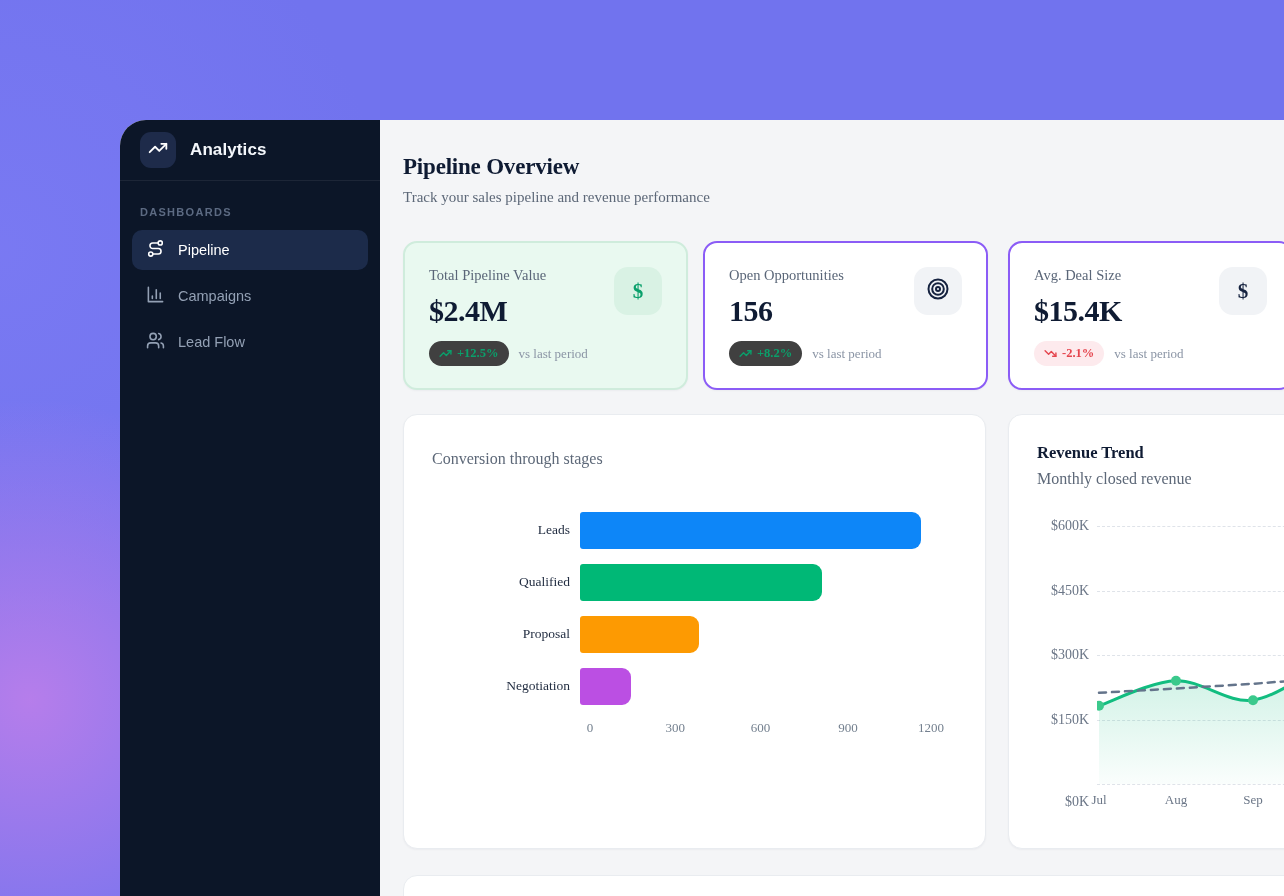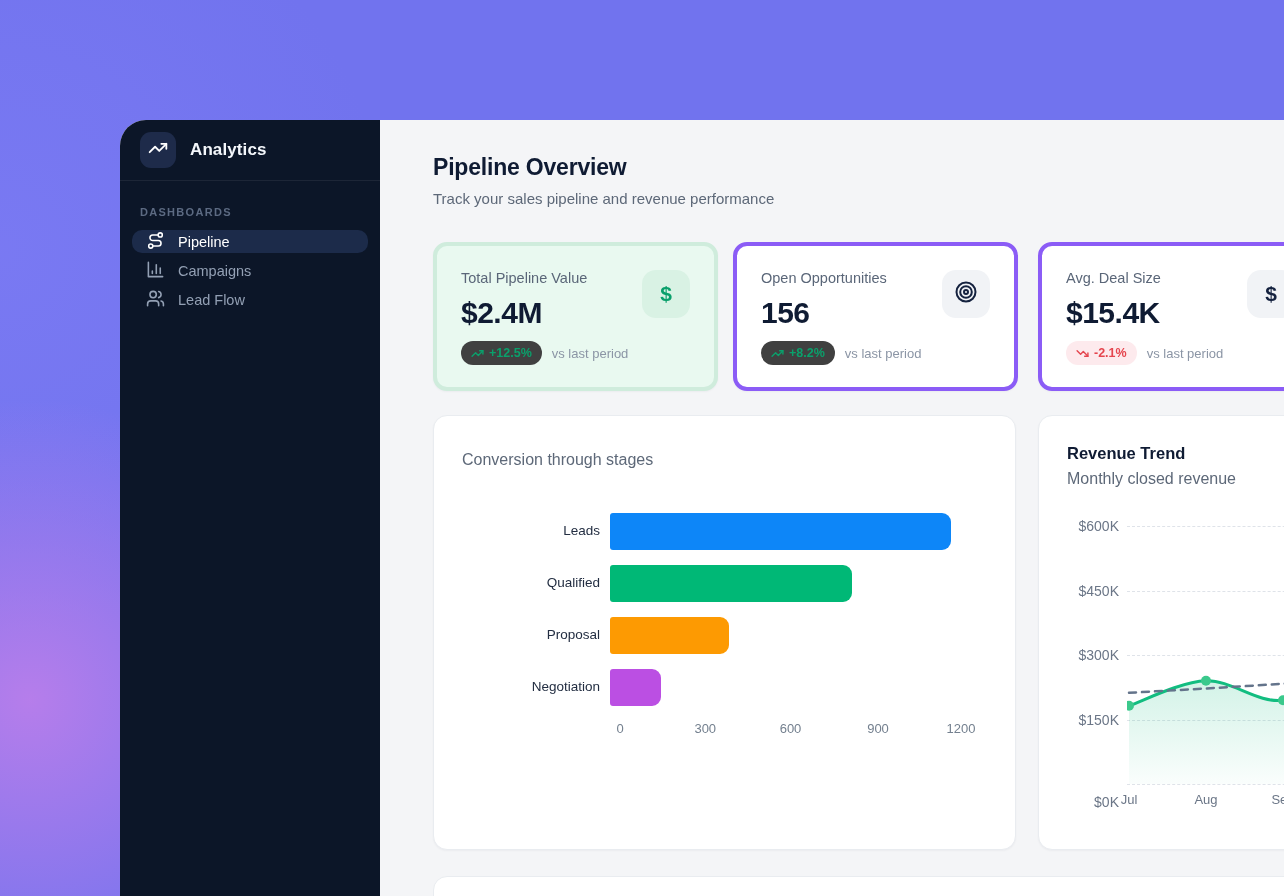--- a/index.html
+++ b/index.html
@@ -18,33 +18,33 @@
 
   
   .sidebar { width:260px; flex-shrink:0; background:#0c1628; color:#93a0b4; }
   .sb-header { height:61px; display:flex; align-items:center; gap:14px; padding:0 20px;
     border-bottom:1px solid rgba(255,255,255,.07); }
   .logo-sq { width:36px; height:36px; border-radius:11px; background:#1e2b4a; color:#fff;
     display:flex; align-items:center; justify-content:center; flex-shrink:0; }
   .app-name { font-size:17px; font-weight:700; color:#f4f7fb; letter-spacing:.1px; }
   .sb-section { margin:25px 20px 12px; font-size:11px; font-weight:700; letter-spacing:1.3px; color:#5c6a82; }
   .nav { padding:0 12px; }
-  .nav-item { height:23px; border-radius:10px; display:flex; align-items:center; gap:13px;
+  .nav-item { height:40px; border-radius:10px; display:flex; align-items:center; gap:13px;
     padding:0 14px; font-size:14.5px; font-weight:500; margin-bottom:6px; color:#93a0b4; cursor:pointer; }
   .nav-item.active { background:#1c2b4a; color:#ffffff; }
   .nav-item svg { flex-shrink:0; }
 
   
-  .main { flex:1; padding:34px 0 0 53px; overflow:hidden; position:relative; }
+  .main { flex:1; padding:34px 0 0 23px; overflow:hidden; position:relative;font-family:Liberation Serif, serif; }
   .page-title { font-size:23px; font-weight:700; color:#0f1b33; letter-spacing:-.2px; }
   .page-sub { font-size:15px; color:#5d6878; margin:9px 0 35px; }
 
   
   .kpi-row { display:flex; }
-  .kpi-card { width:285px; height:149px; background:#fff; border:4px solid #8b5cf6; border-radius:14px;
+  .kpi-card { width:285px; height:149px; background:#fff; border:2px solid #8b5cf6; border-radius:14px;
     padding:24px; position:relative; box-shadow:0 1px 2px rgba(16,24,40,.04); flex-shrink:0; }
   .kpi-card.accent { background:#e9f9f0; border-color:#cfecdc; }
   .kpi-card.m15 { margin-right:15px; } .kpi-card.m20 { margin-right:20px; }
   .kpi-label { font-size:14.5px; color:#5a6678; }
   .kpi-value { font-size:30px; font-weight:800; color:#0f1b33; margin-top:10px; letter-spacing:-.5px; }
   .kpi-foot { position:absolute; left:24px; bottom:22px; display:flex; align-items:center; gap:10px; }
   .badge { display:inline-flex; align-items:center; gap:5px; padding:5px 10px; border-radius:999px;
     font-size:12.5px; font-weight:700; }
   .badge .ic { display:none; line-height:0; }
   .badge.up { background:#404040; color:#0aa06b; } .badge.up .ic-up { display:inline; }

